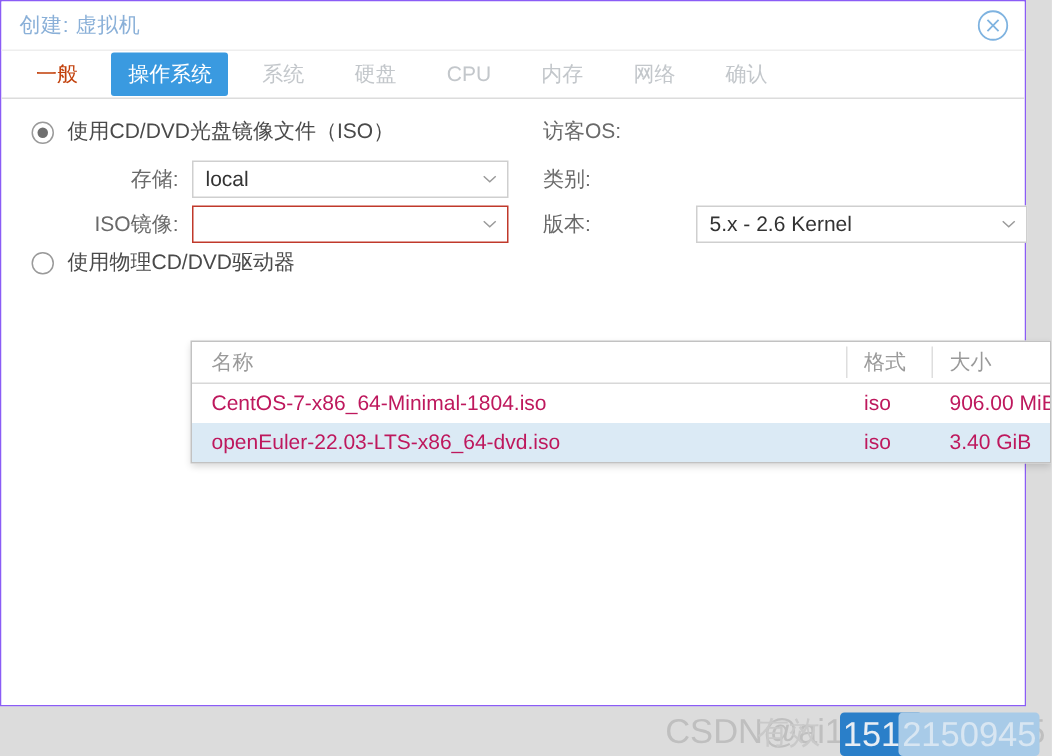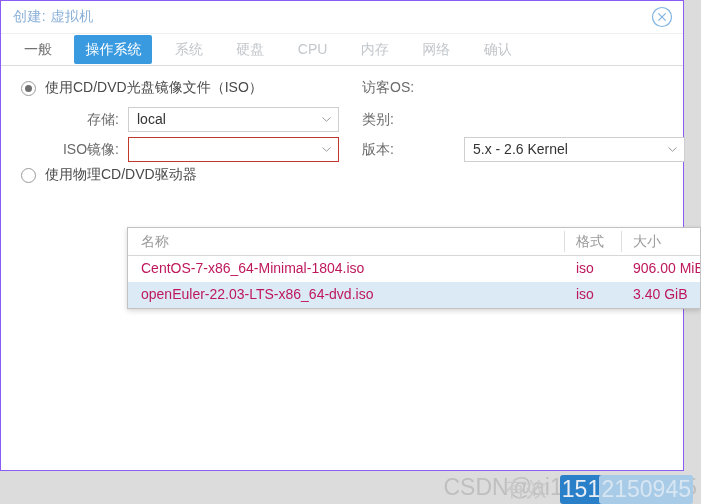--- a/index.html
+++ b/index.html
@@ -71,21 +71,21 @@
     font-size: 14px;
     line-height: 22px;
     padding: 3px 11px 4px 11px;
     margin-right: 7px;
     color: #c3c7cb;
     border-radius: 2px;
     cursor: pointer;
     vertical-align: top;
     margin-top: 1px;
   }
-  .tab.enabled { color: #737373; }
+  .tab.enabled { color: #c2410c; }
   .tab.active {
     background: #3a9ae0;
     color: #ffffff;
   }
 
   
   .dlg-body {
     position: relative;
     height: 404px;
     background: #ffffff;

